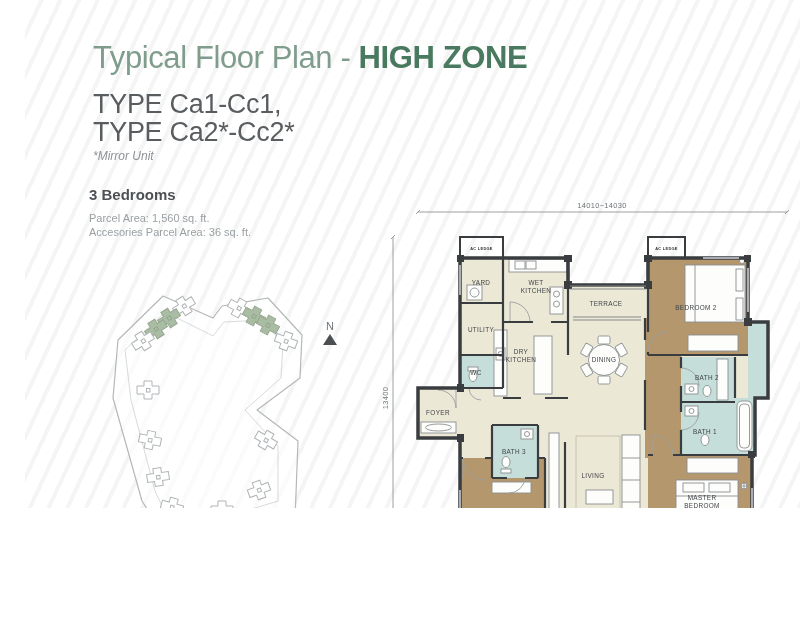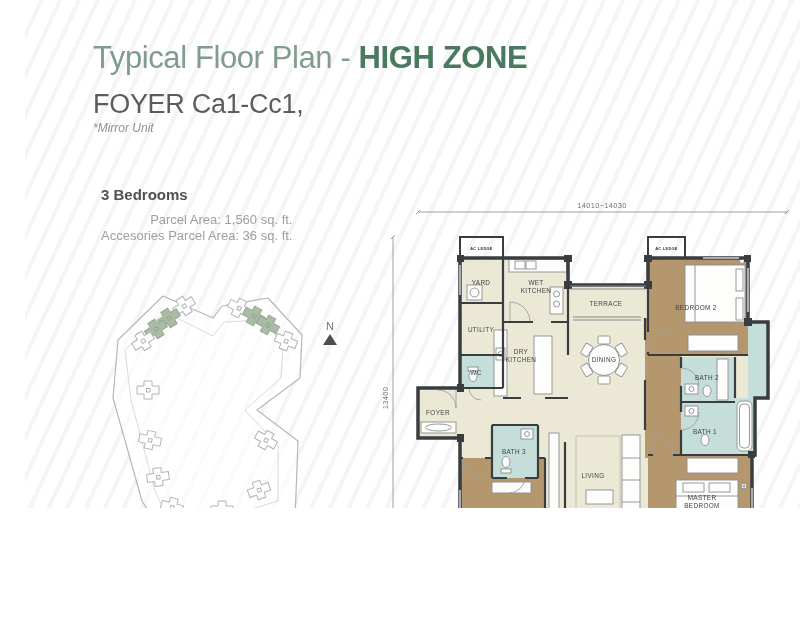--- a/index.html
+++ b/index.html
@@ -15,23 +15,23 @@
       rgba(255,255,255,0) 0 13px,
       rgba(205,208,210,0.22) 13px 17px);
     pointer-events:none;
   }
   .hdr{position:absolute;left:68px;top:40px;width:440px;}
   .title{font-size:31px;letter-spacing:-0.4px;color:var(--title-green);white-space:nowrap;}
   .title b{color:var(--accent-green);font-weight:700;}
   .towers{font-size:18.5px;color:#44484a;margin-top:2px;font-weight:500;letter-spacing:-0.2px;}
   .types{font-size:27px;color:#595d60;line-height:1.04;margin-top:14px;letter-spacing:-0.3px;}
   .mirror{font-size:12px;color:#8d9296;margin-top:3px;font-style:italic;}
-  .details{position:absolute;left:76px;top:186px;}
+  .details{position:absolute;left:64px;top:186px;}
   .bedrooms{font-size:15px;font-weight:700;color:#4d5154;}
-  .parcel{font-size:13px;color:#9aa0a4;margin-top:9px;line-height:1.25;text-align:right;}
+  .parcel{font-size:11px;color:#9aa0a4;margin-top:9px;line-height:1.25;}
   svg text{font-family:"Liberation Sans",sans-serif;}
   .room-label{font-size:6.4px;letter-spacing:0.35px;fill:#3f4347;text-anchor:middle;}
   .ac-label{font-size:3.9px;font-weight:700;letter-spacing:0.3px;fill:#2e3234;text-anchor:middle;}
   .dim-label{font-size:7.5px;fill:#6f7478;text-anchor:middle;letter-spacing:0.3px;}
   .north-label{font-size:11px;fill:#6f7478;text-anchor:middle;}
   .f-cream{fill:var(--cream);} .f-tan{fill:var(--tan);} .f-teal{fill:var(--teal);}
   .f-balc{fill:var(--balc);} .f-ledge{fill:var(--ledge);}
   .wall{stroke:var(--wall);fill:none;}
   .furn{stroke:#8a8e91;stroke-width:0.9;fill:#fdfdfb;}
   .furn-line{stroke:#8a8e91;stroke-width:0.9;fill:none;}
@@ -45,21 +45,22 @@
   .site-inner{fill:none;stroke:#cdd0d1;stroke-width:0.8;stroke-linejoin:round;}
 </style>
 </head>
 <body>
 
 <div class="page">
 
   <div class="hdr">
     <div class="title"><span>Typical Floor Plan - </span><b>HIGH ZONE</b></div>
     <div class="types">
-      <div>FOYER Ca1-Cc1,</div>
+      <div>TYPE Ca1-Cc1,</div>
+      <div>TYPE Ca2*-Cc2*</div>
     </div>
     <div class="mirror">*Mirror Unit</div>
   </div>
 
   <div class="details">
     <div class="bedrooms">3 Bedrooms</div>
     <div class="parcel">
       <div>Parcel Area: 1,560 sq. ft.</div>
       <div>Accesories Parcel Area: 36 sq. ft.</div>
     </div>

